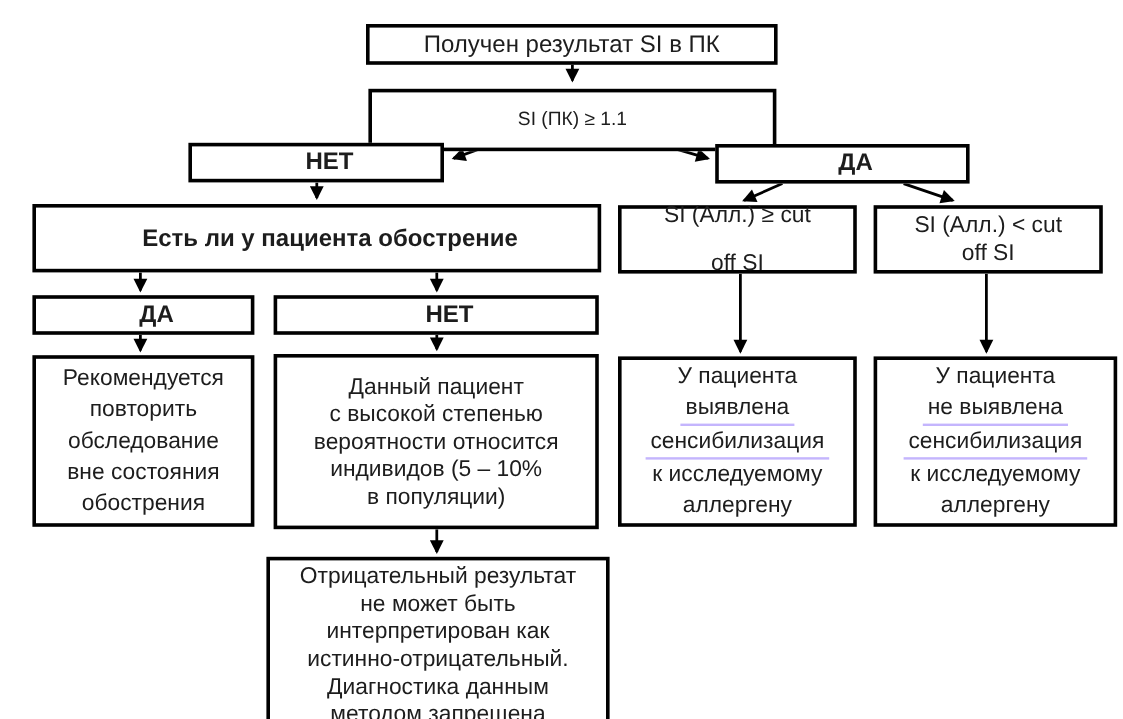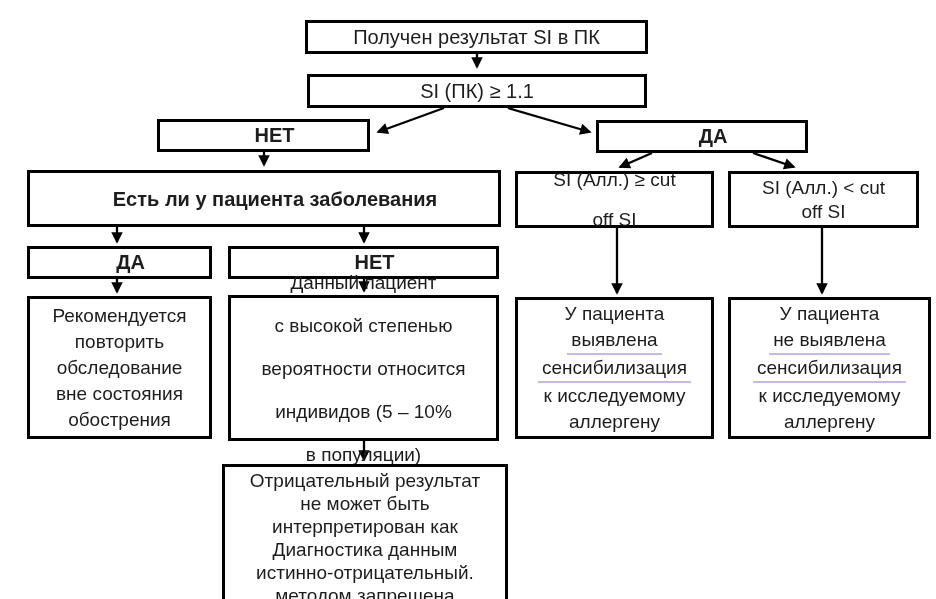--- a/index.html
+++ b/index.html
@@ -28,30 +28,30 @@
     flex-direction: column;
     align-items: center;
     justify-content: center;
     text-align: center;
   }
   .ln { white-space: nowrap; }
   .bold { font-weight: bold; padding-left: 22px; }
   .u { border-bottom: 2px solid #c4b5fd; padding: 0 4px; }
 
   .n-start     { left: 305px; top:   7px; width: 343px; height: 34px; font-size: 20px; }
-  .n-cond      { left: 307px; top:  61px; width: 340px; height: 34px; font-size: 20px; }
+  .n-cond      { left: 307px; top:  61px; width: 340px; height: 52px; font-size: 16px; }
   .n-no1       { left: 157px; top: 106px; width: 213px; height: 33px; font-size: 20px; }
   .n-yes1      { left: 596px; top: 107px; width: 212px; height: 33px; font-size: 20px; }
   .n-question  { left:  27px; top: 157px; width: 474px; height: 57px; font-size: 20px; line-height: 26px; }
   .n-sige      { left: 515px; top: 158px; width: 199px; height: 57px; font-size: 19px; line-height: 24px; gap: 16px; }
   .n-silt      { left: 728px; top: 158px; width: 191px; height: 57px; font-size: 19px; line-height: 24px; }
   .n-yes2      { left:  27px; top: 233px; width: 185px; height: 33px; font-size: 20px; }
   .n-no2       { left: 228px; top: 233px; width: 271px; height: 33px; font-size: 20px; }
   .n-repeat    { left:  27px; top: 283px; width: 185px; height: 143px; font-size: 19px; line-height: 26px; }
-  .n-refract   { left: 228px; top: 282px; width: 271px; height: 146px; font-size: 19px; line-height: 23px; gap: 20px; }
+  .n-refract   { left: 228px; top: 282px; width: 271px; height: 146px; font-size: 19px; line-height: 23px; }
   .n-found     { left: 515px; top: 284px; width: 199px; height: 142px; font-size: 19px; line-height: 26px; }
   .n-notfound  { left: 728px; top: 284px; width: 203px; height: 142px; font-size: 19px; line-height: 26px; }
   .n-negative  { left: 222px; top: 451px; width: 286px; height: 146px; font-size: 19px; line-height: 23px; justify-content: flex-end; }
 </style>
 </head>
 <body>
 
 <div class="stage">
 
   <svg class="arrows" viewBox="0 0 936 599">
@@ -85,21 +85,21 @@
 
   <div class="node n-no1 bold">
     <span class="ln">НЕТ</span>
   </div>
 
   <div class="node n-yes1 bold">
     <span class="ln">ДА</span>
   </div>
 
   <div class="node n-question bold">
-    <div class="ln">Есть ли у пациента заболевания</div>
+    <div class="ln">Есть ли у пациента обострение</div>
   </div>
 
   <div class="node n-sige">
     <div class="ln">SI (Алл.) ≥ cut</div>
     <div class="ln">off SI</div>
   </div>
 
   <div class="node n-silt">
     <div class="ln">SI (Алл.) &lt; cut</div>
     <div class="ln">off SI</div>
@@ -142,18 +142,18 @@
     <div class="ln u">не выявлена</div>
     <div class="ln u">сенсибилизация</div>
     <div class="ln">к исследуемому</div>
     <div class="ln">аллергену</div>
   </div>
 
   <div class="node n-negative">
     <div class="ln">Отрицательный результат</div>
     <div class="ln">не может быть</div>
     <div class="ln">интерпретирован как</div>
+    <div class="ln">истинно-отрицательный.</div>
     <div class="ln">Диагностика данным</div>
-    <div class="ln">истинно-отрицательный.</div>
     <div class="ln">методом запрещена</div>
   </div>
 
 </div>
 
 </body></html>

